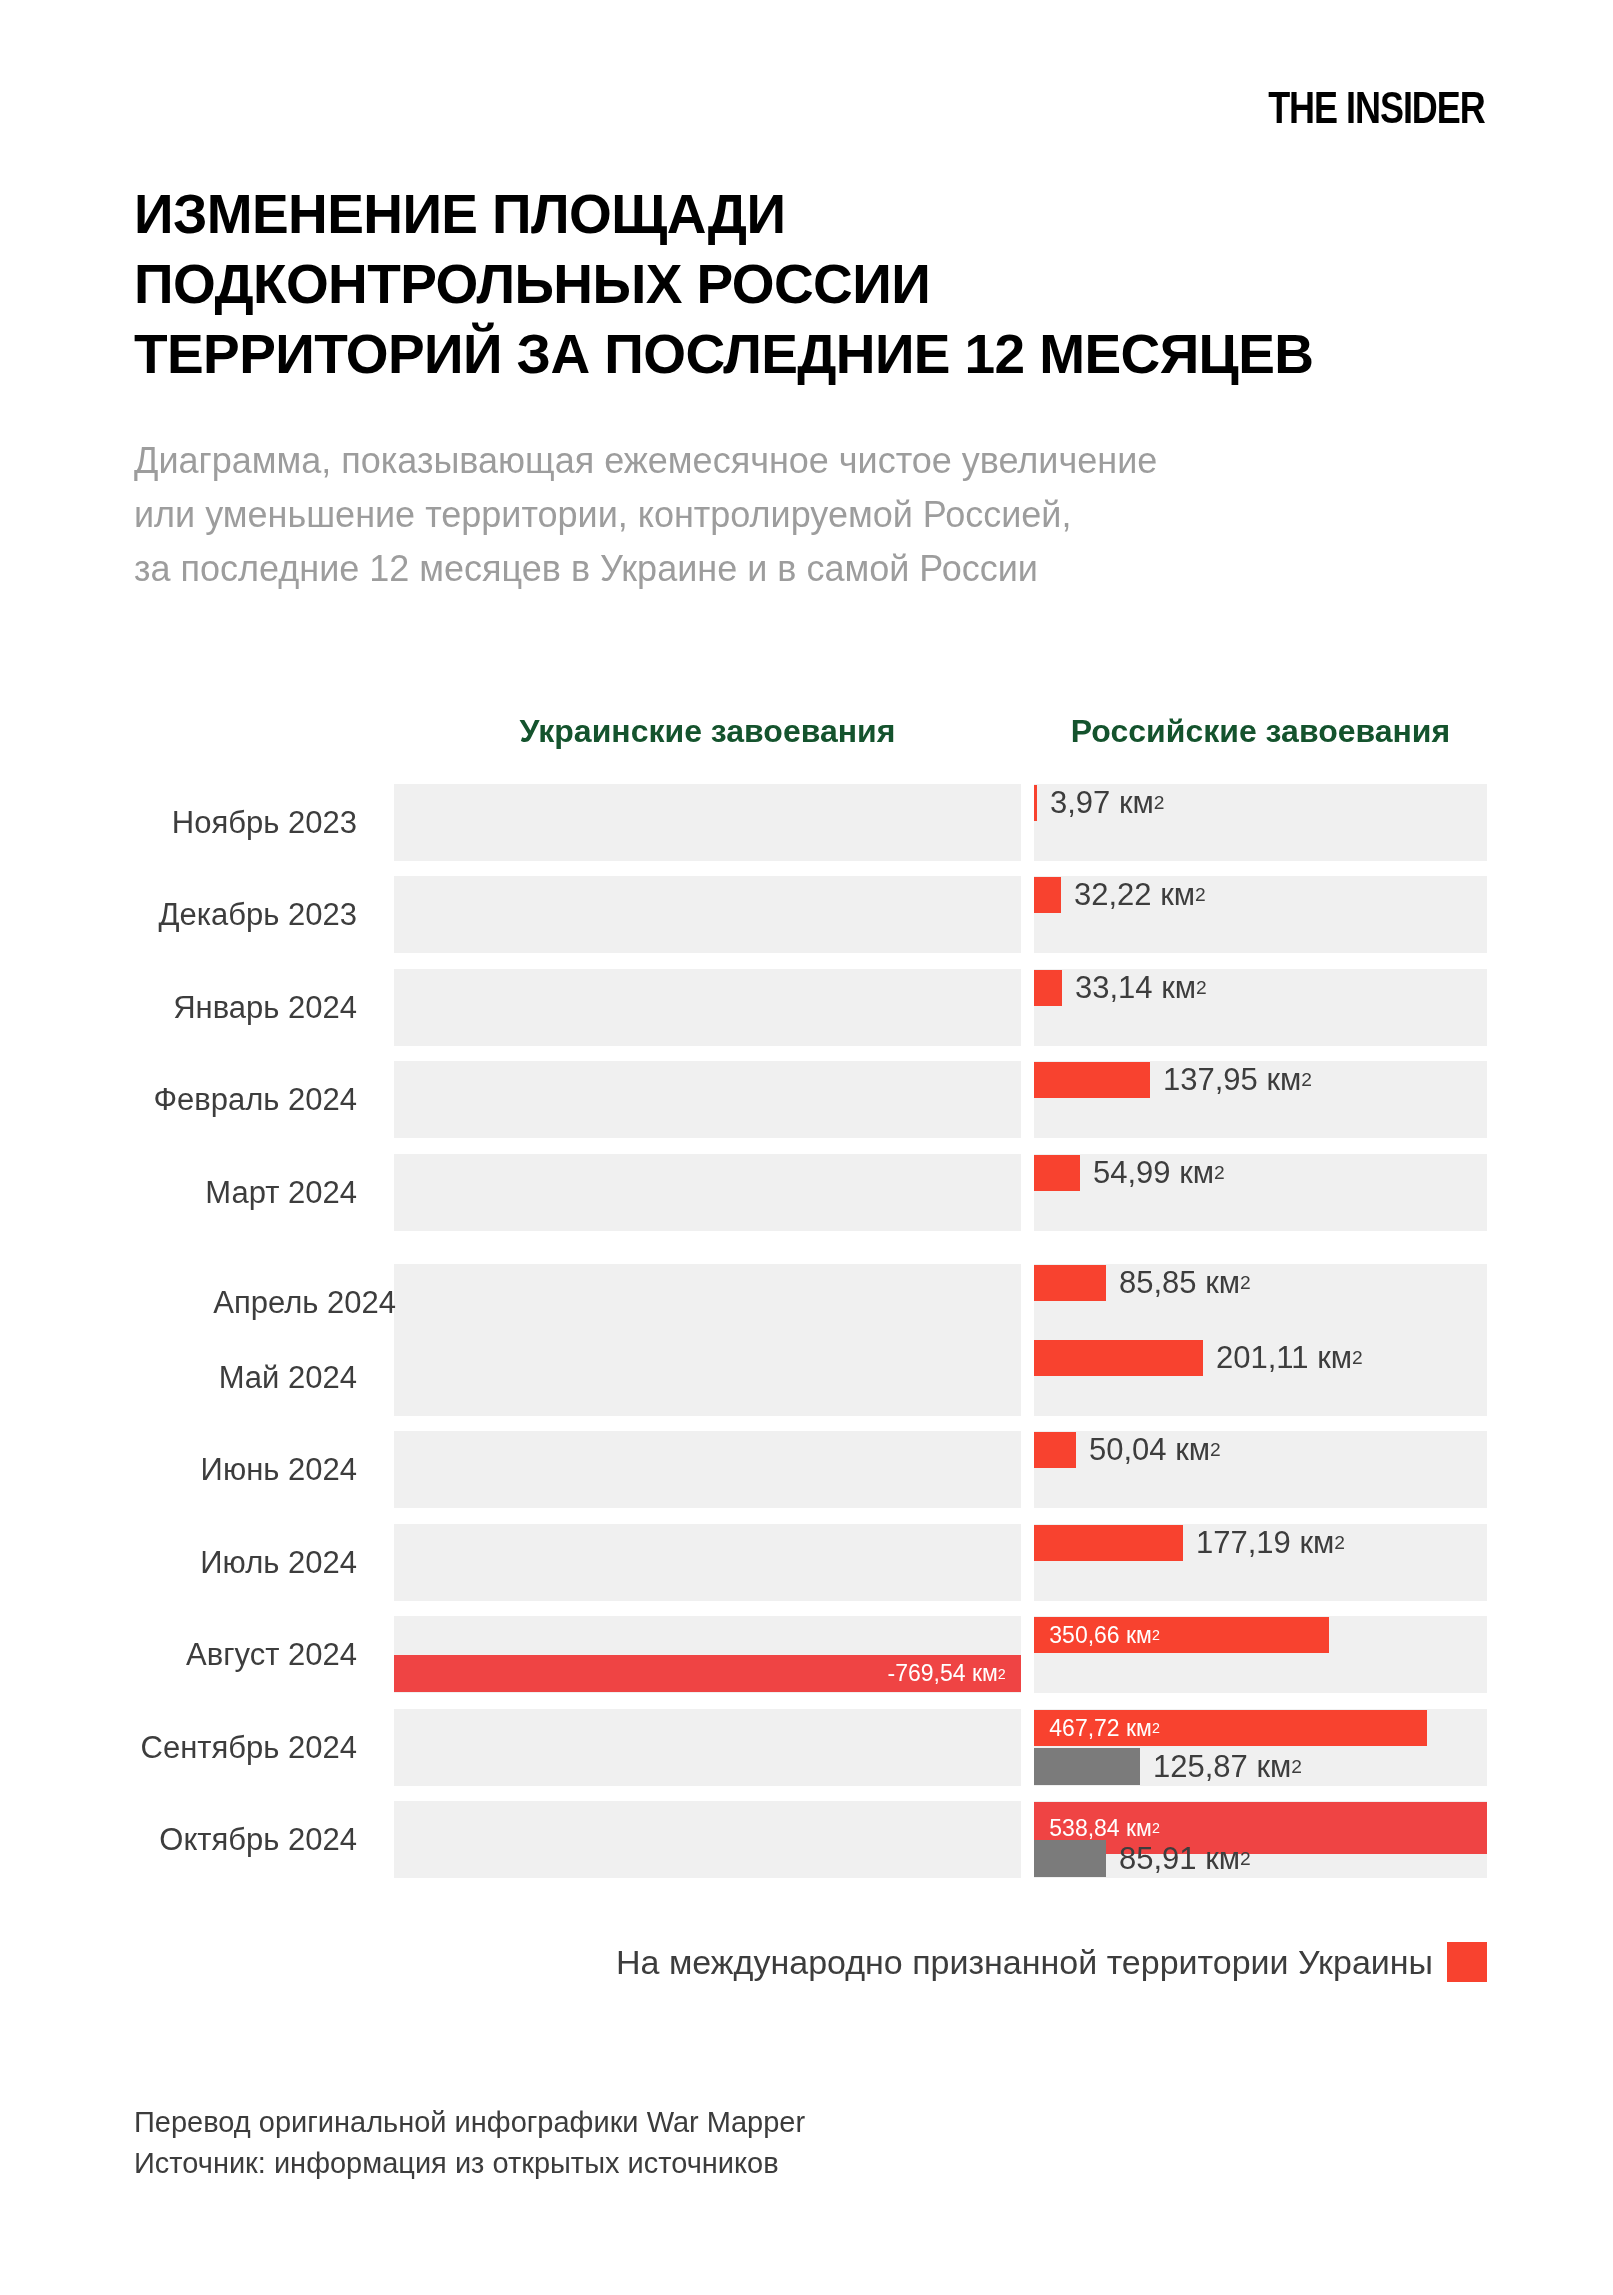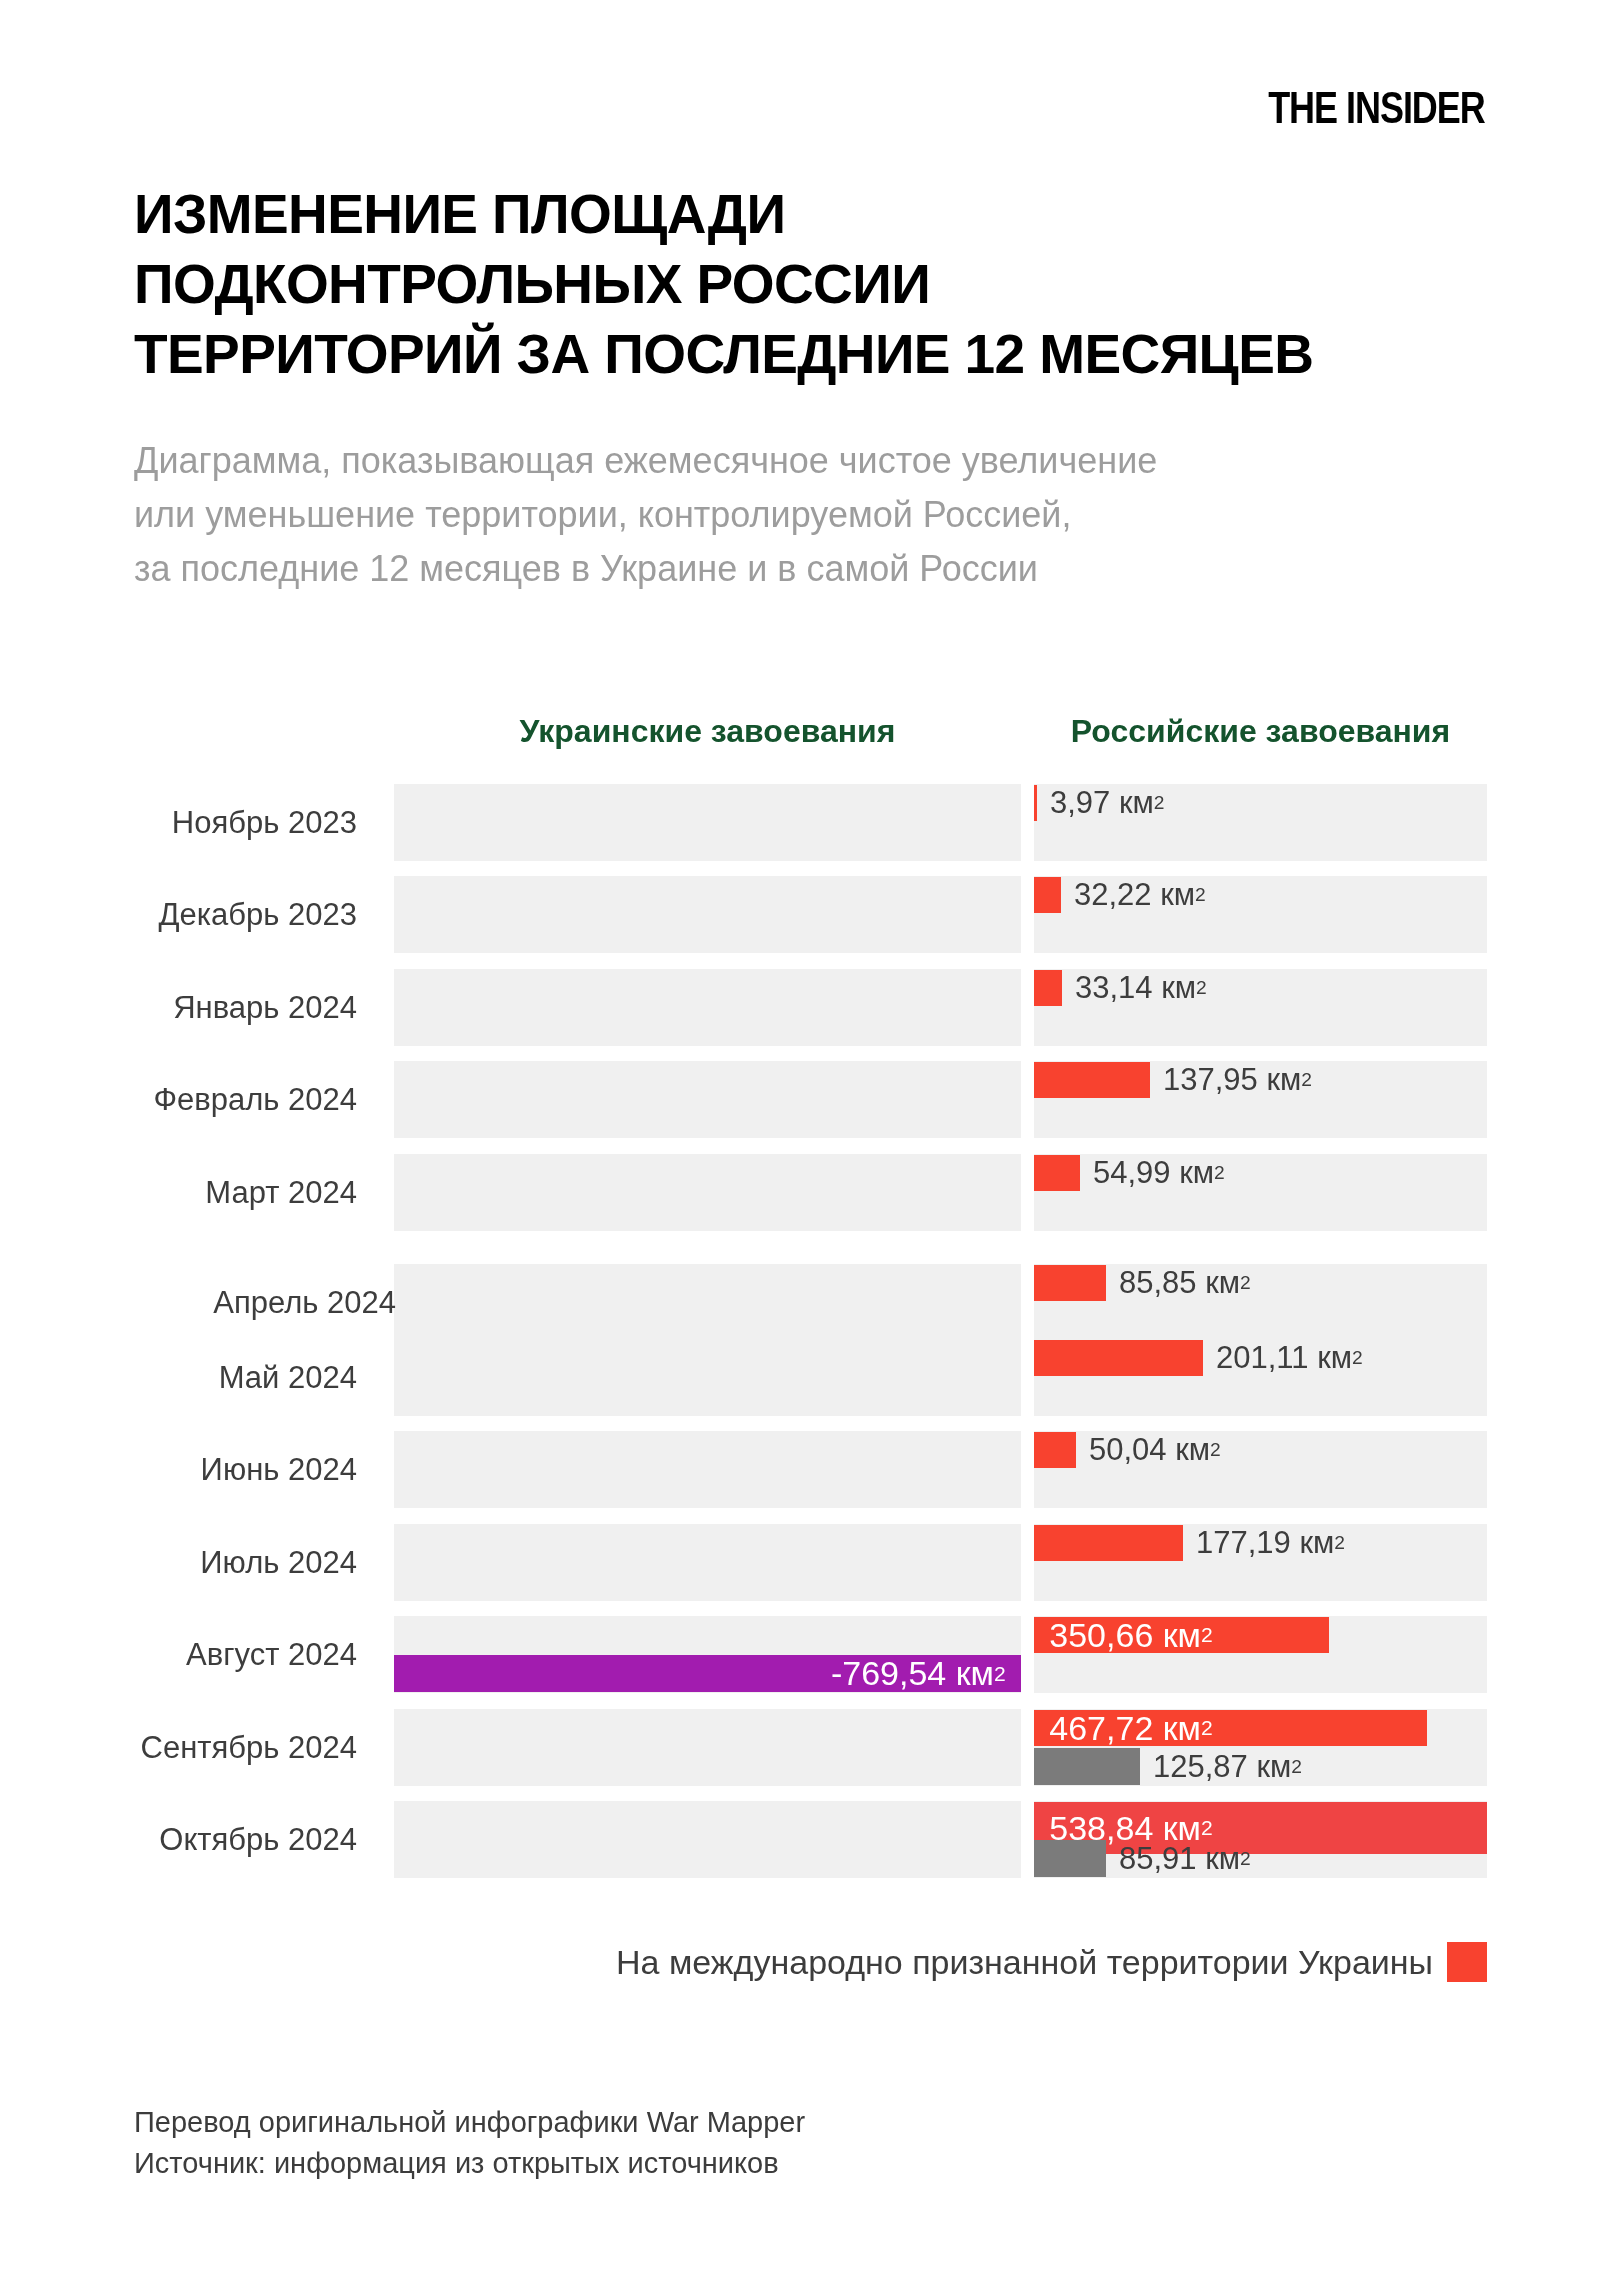--- a/index.html
+++ b/index.html
@@ -86,21 +86,21 @@
     white-space: nowrap;
   }
   .bar { position: absolute; }
   .in-label {
     position: absolute;
     top: 0;
     height: 100%;
     display: flex;
     align-items: center;
     color: #ffffff;
-    font-size: 34px;
+    font-size: 23px;
     white-space: nowrap;
   }
   .in-label.lft { left: 15.3px; }
   .in-label.rgt { right: 15.3px; }
   .val {
     position: absolute;
     display: flex;
     align-items: center;
     font-size: 31px;
     color: #3d3d3d;
@@ -218,21 +218,21 @@
       <div class="bar" style="left: 640px; top: 1.3px; width: 149px; height: 36px; background: rgb(248, 66, 47);"></div>
       <div class="val" style="left: 802px; top: 1.3px; height: 36px;">177,19 км<sup>2</sup></div>
     </div>
     <div class="row" style="top: 832px;">
       <div class="zone l"></div>
       <div class="zone r"></div>
       <div class="month">Август 2024</div>
       <div class="bar" style="left: 640px; top: 1.3px; width: 295px; height: 36px; background: rgb(248, 66, 47);">
         <span class="in-label lft">350,66 км<sup>2</sup></span>
       </div>
-      <div class="bar" style="left: 0px; top: 39px; width: 627px; height: 37px; background: #a21caf;">
+      <div class="bar" style="left: 0px; top: 39px; width: 627px; height: 37px; background: #ef4444;">
         <span class="in-label rgt">-769,54 км<sup>2</sup></span>
       </div>
     </div>
     <div class="row" style="top: 925px;">
       <div class="zone l"></div>
       <div class="zone r"></div>
       <div class="month">Сентябрь 2024</div>
       <div class="bar" style="left: 640px; top: 1.3px; width: 393px; height: 36px; background: rgb(248, 66, 47);">
         <span class="in-label lft">467,72 км<sup>2</sup></span>
       </div>

